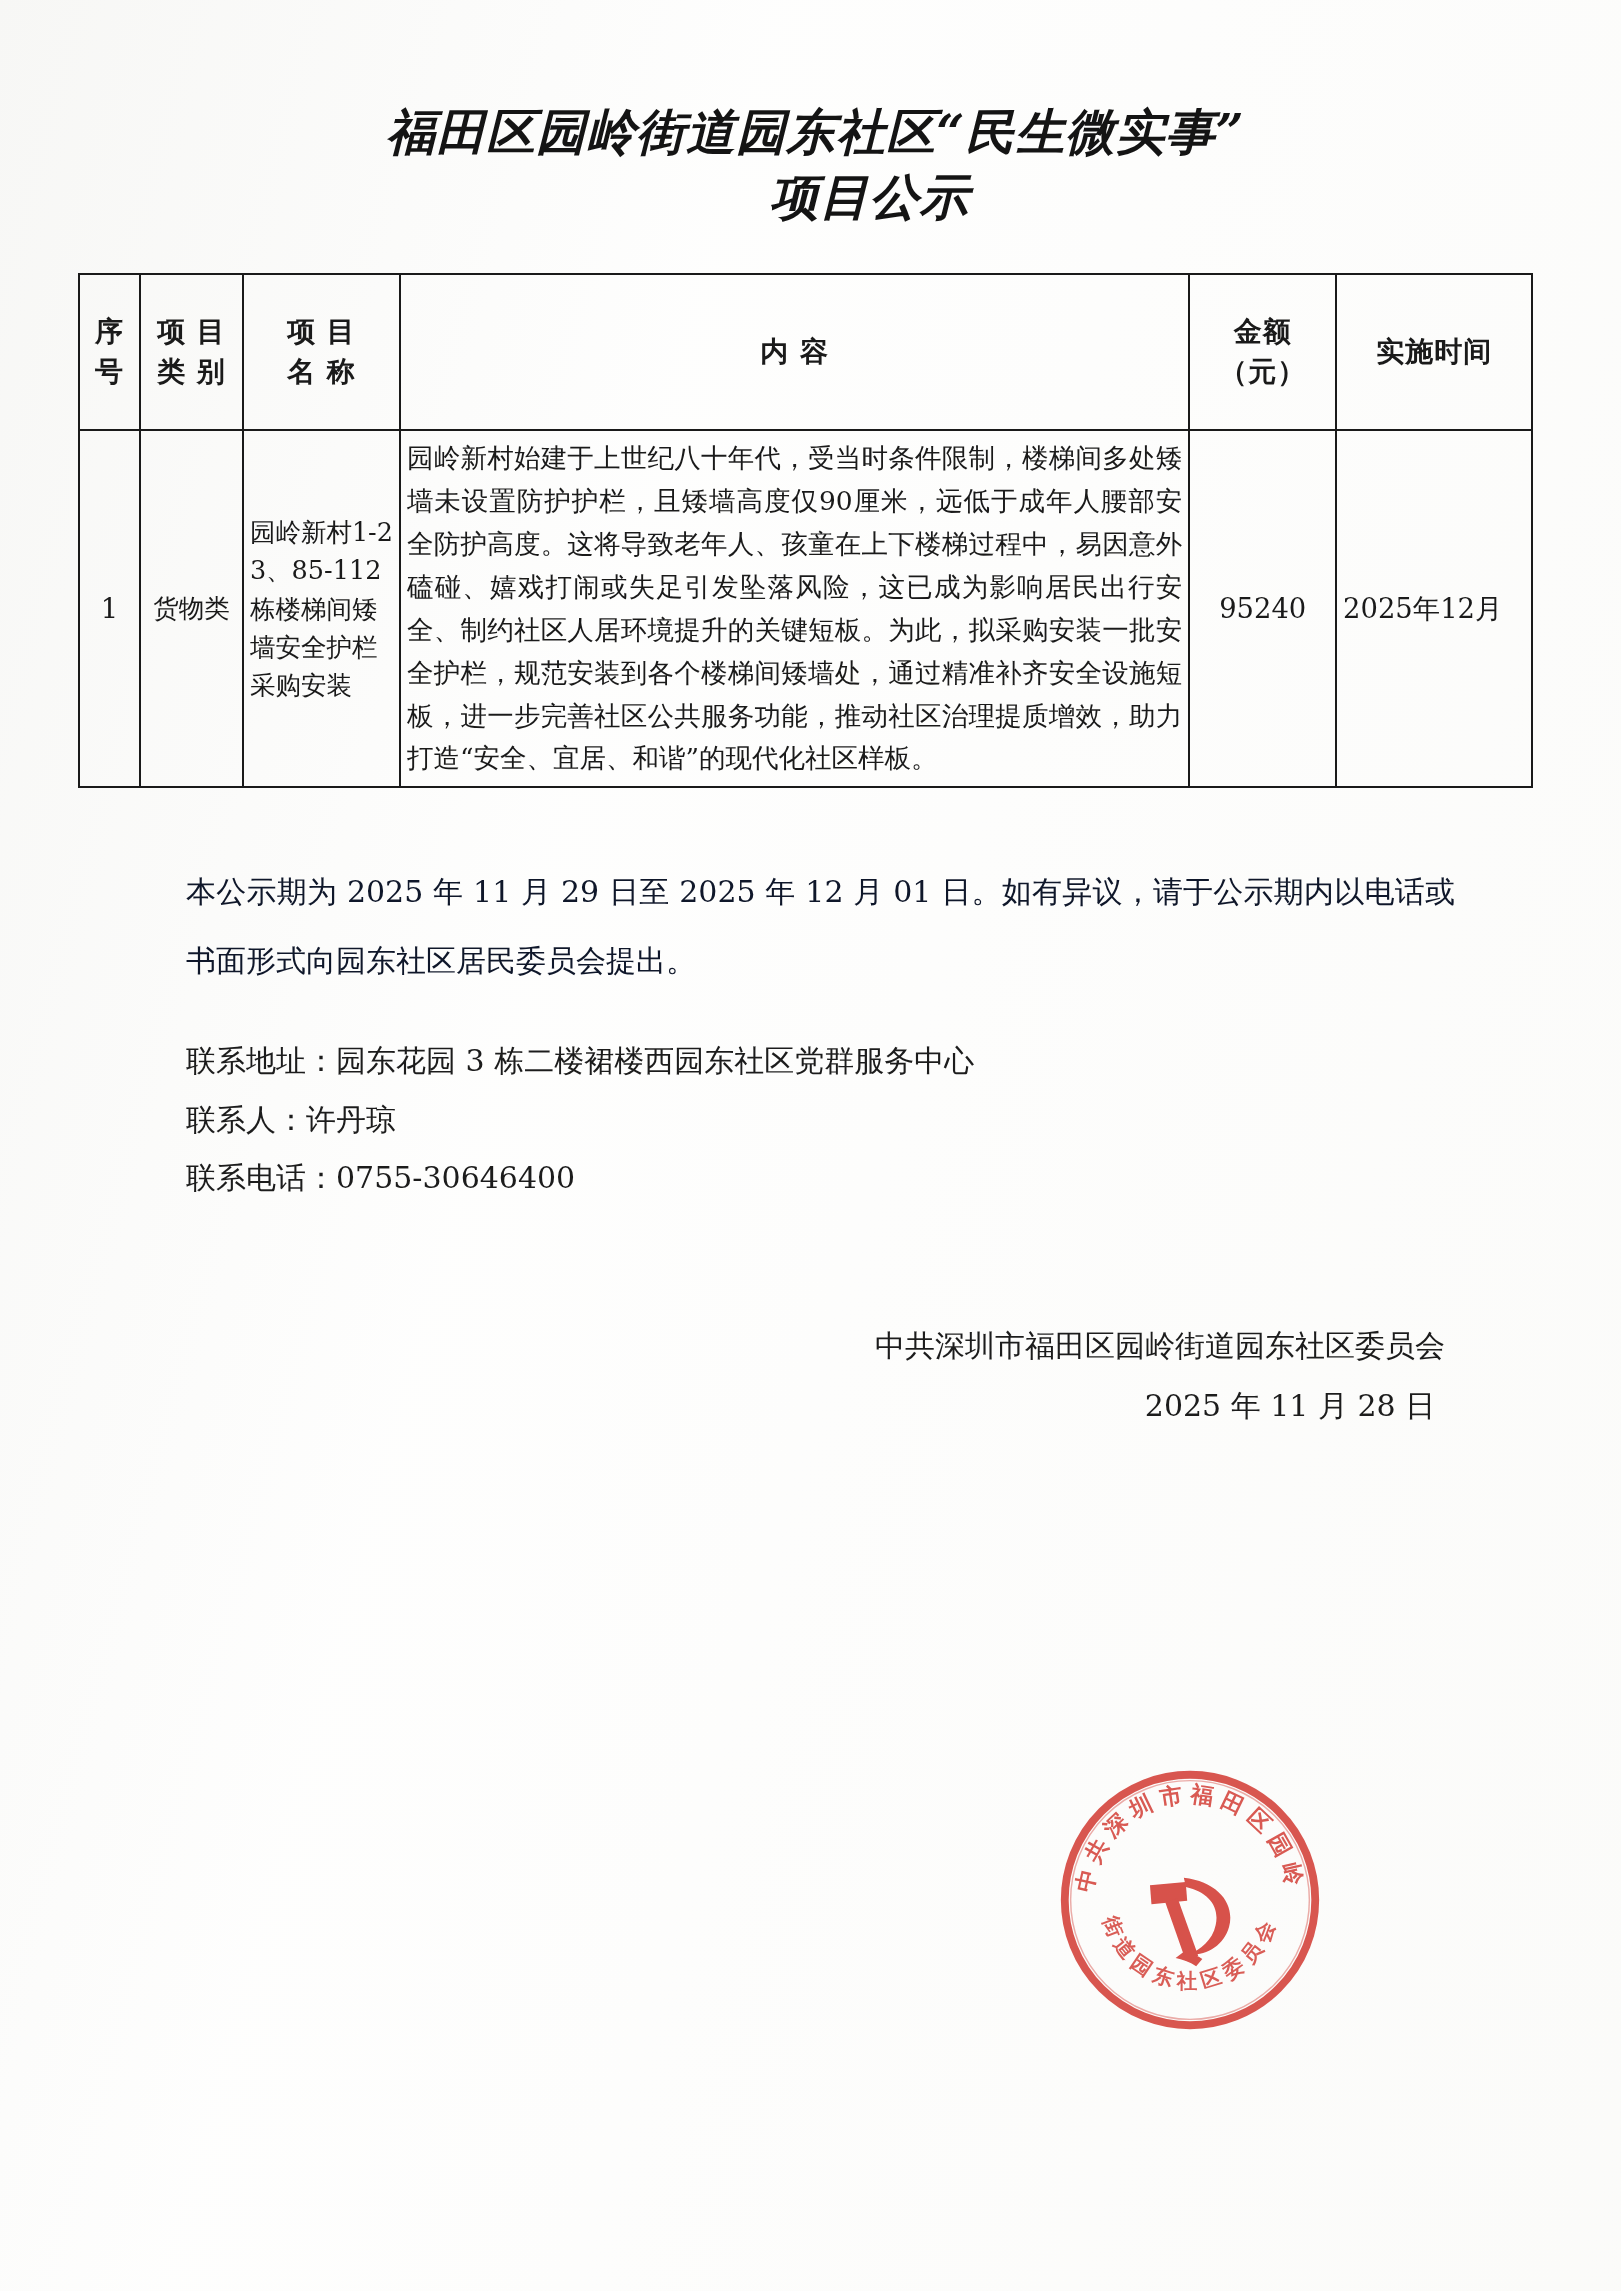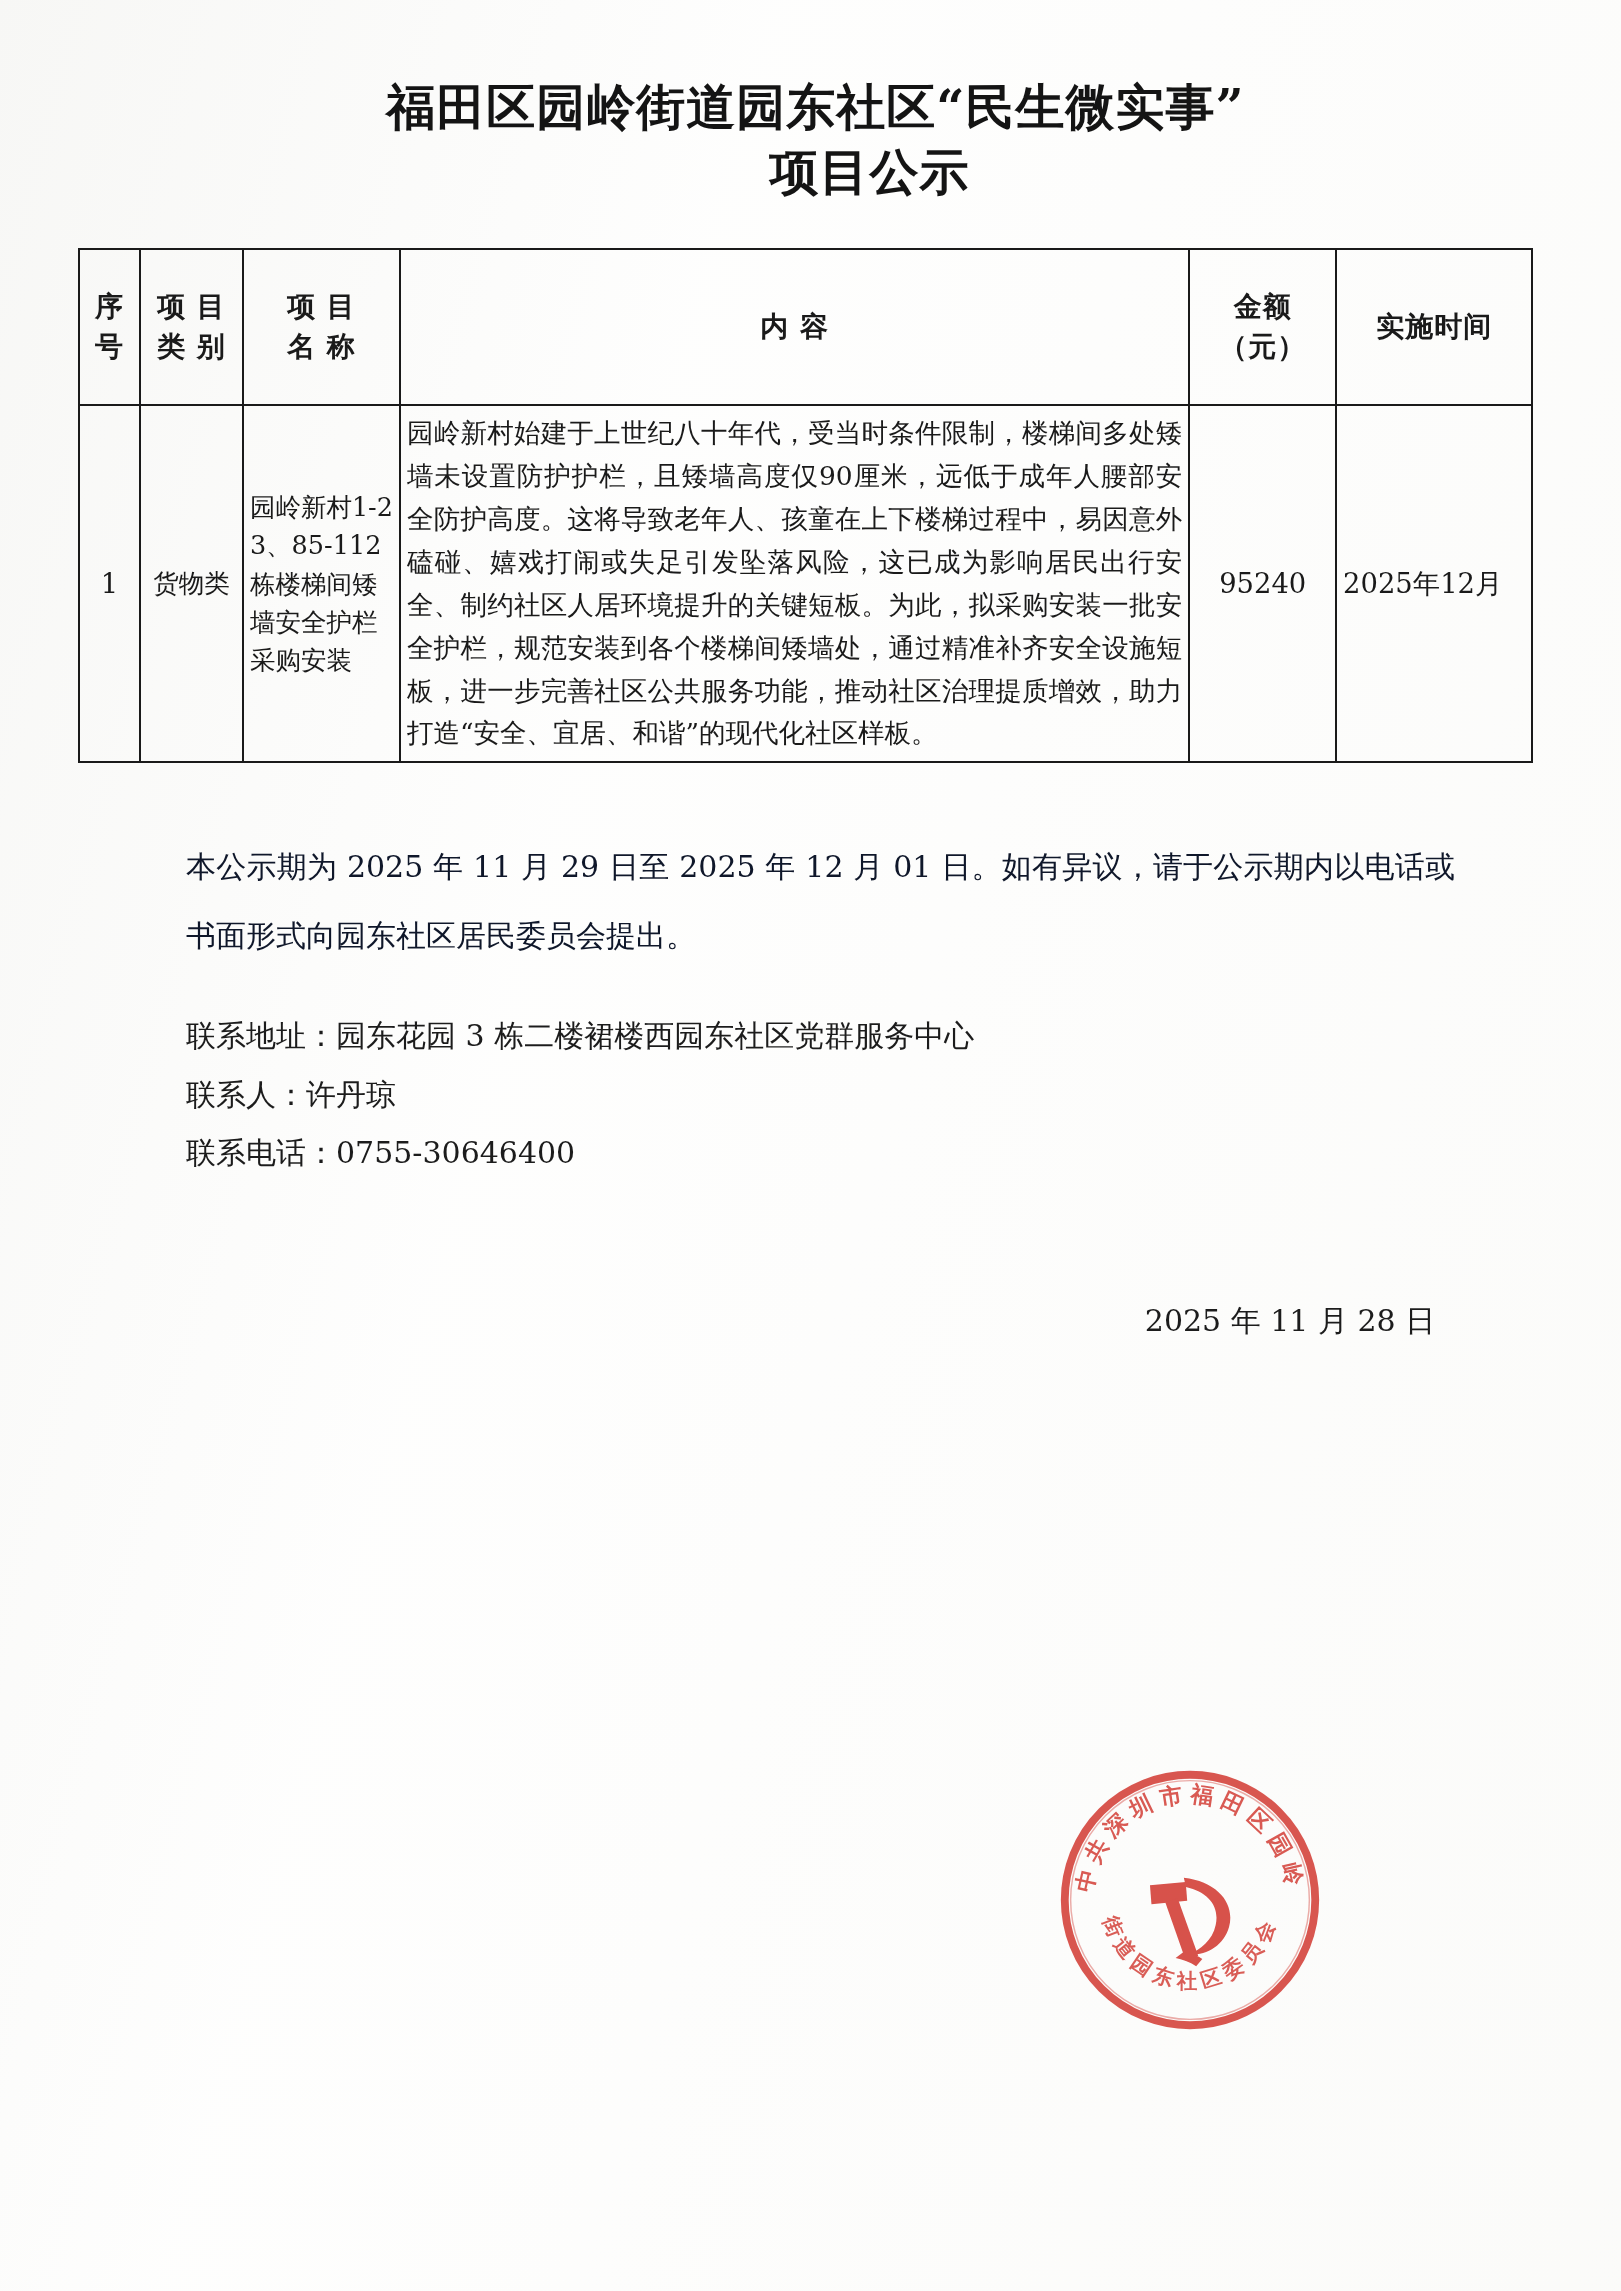--- a/index.html
+++ b/index.html
@@ -39,21 +39,22 @@
 
   
   .doc-title {
     text-align: center;
     font-family: "DejaVu Serif", "Liberation Serif", serif;
     font-weight: bold;
     font-size: 49px;
     line-height: 1.32;
     letter-spacing: 1px;
     color: #141414;
-    padding-top: 75px;
+    padding-top: 100px;
+    font-style: italic;
   }
   .title-line-1 {
     display: block;
     margin-left: 9.8px;
   }
   .title-line-2 {
     display: block;
     margin-left: 118px;
   }
 
@@ -276,20 +277,21 @@
       <p>本公示期为 2025 年 11 月 29 日至 2025 年 12 月 01 日。如有异议，请于公示期内以电话或书面形式向园东社区居民委员会提出。</p>
     </div>
 
     <div class="contact-block">
       <span class="line"><span>联系地址：</span><span>园东花园 3 栋二楼裙楼西园东社区党群服务中心</span></span>
       <span class="line"><span>联系人：</span><span>许丹琼</span></span>
       <span class="line"><span>联系电话：</span><span>0755-30646400</span></span>
     </div>
 
     <div class="signature">
+      <span class="sig-org">中共深圳市福田区园岭街道园东社区委员会</span>
       <span class="sig-date">2025 年 11 月 28 日</span>
     </div>
 
   </div>
 
   <div class="seal">
     <svg viewBox="0 0 278 278" width="272" height="272" xmlns="http://www.w3.org/2000/svg">
       <defs>
         <path id="arcTop" d="M 39,139 A 100,100 0 0 1 239,139"></path>
         <path id="arcBottom" d="M 49,139 A 90,90 0 0 0 229,139"></path>

